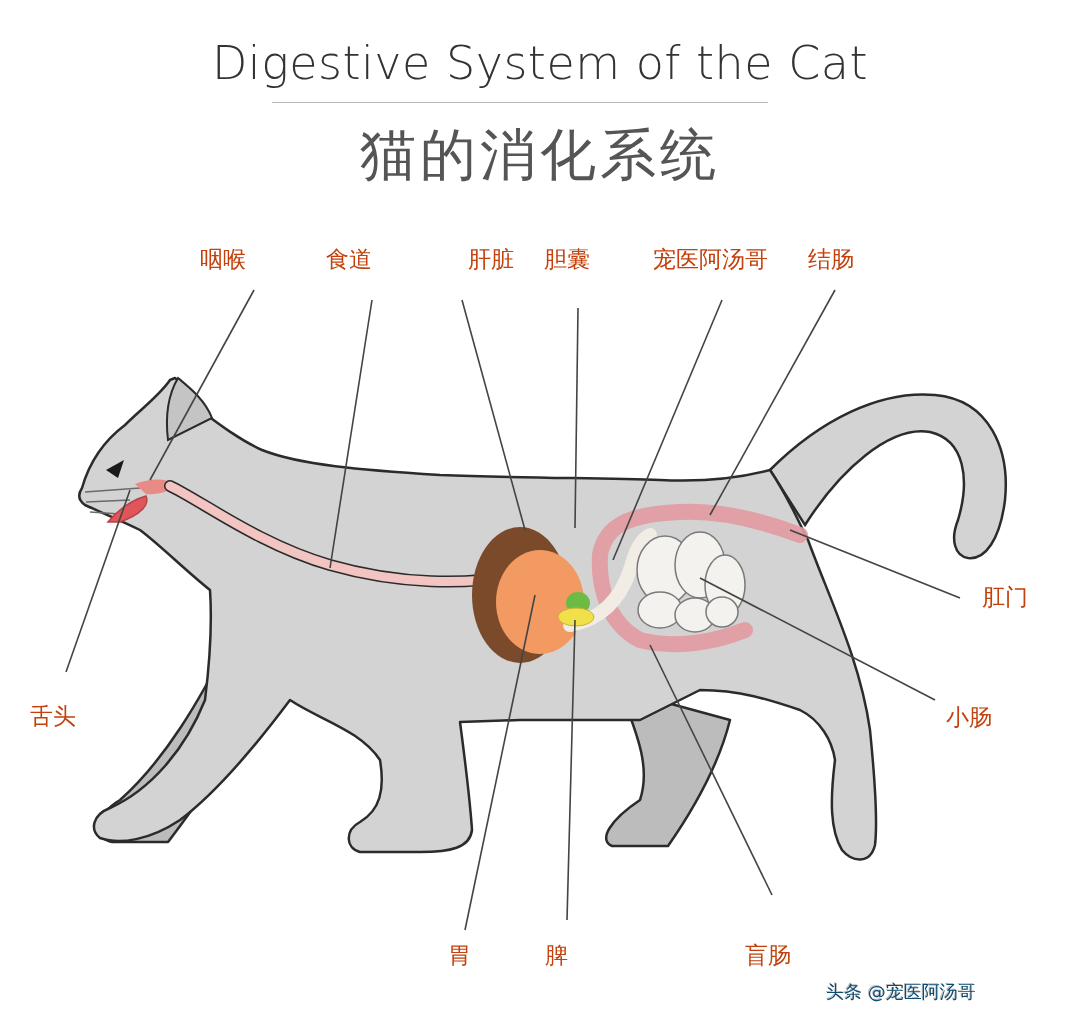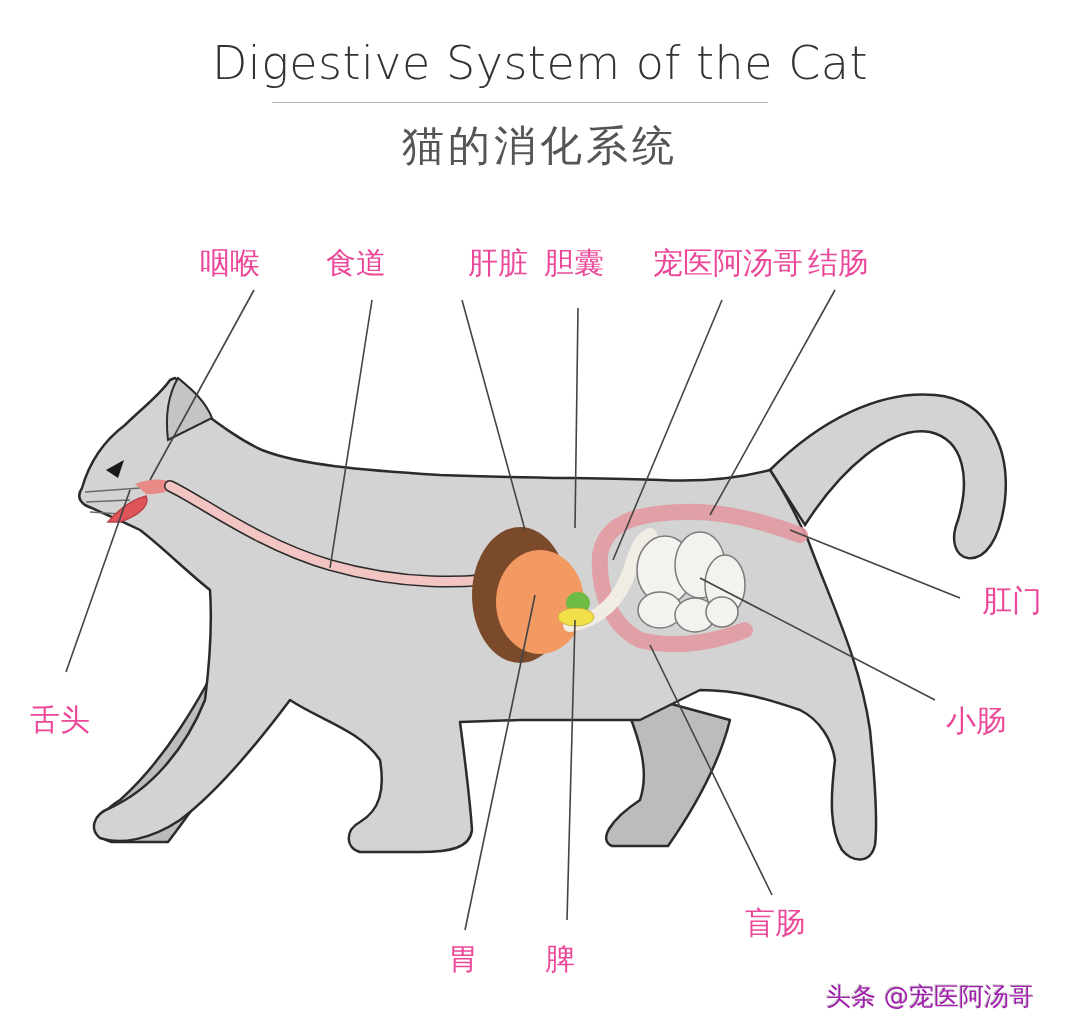--- a/index.html
+++ b/index.html
@@ -3,23 +3,23 @@
 <meta charset="utf-8">
 <style>
   html, body { margin: 0; padding: 0; background: #ffffff; }
   body { width: 1080px; height: 1032px; position: relative; overflow: hidden;
          font-family: "DejaVu Sans", "Liberation Sans", sans-serif; }
   .title-en { position: absolute; left: 0; width: 1080px; top: 36px; text-align: center;
               font-size: 46px; color: #333333; font-weight: 300; letter-spacing: 0.5px;
               font-family: "DejaVu Sans", sans-serif; }
   .title-rule { position: absolute; left: 272px; width: 496px; top: 102px; height: 1px; background: #b8b8b8; }
   .title-zh { position: absolute; left: 0; width: 1080px; top: 118px; text-align: center;
-              font-size: 42px; color: #555555; letter-spacing: 4px; }
-  .label { position: absolute; font-size: 30px; color: #ec4899; white-space: nowrap; line-height: 1; }
-  .watermark { position: absolute; left: 826px; top: 980px; font-size: 25px; color: #a21caf;
+              font-size: 56px; color: #555555; letter-spacing: 4px; }
+  .label { position: absolute; font-size: 23px; color: #c2410c; white-space: nowrap; line-height: 1; }
+  .watermark { position: absolute; left: 826px; top: 980px; font-size: 18px; color: #0c4a6e;
                text-shadow: 1px 1px 0 #ffffff, -1px -1px 0 #bdbdbd; white-space: nowrap; }
   svg.art { position: absolute; left: 0; top: 0; }
 </style>
 </head>
 <body>
 
 <div class="title-en">Digestive System of the Cat</div>
 <div class="title-rule"></div>
 <div class="title-zh">猫的消化系统</div>
 
@@ -96,15 +96,15 @@
 <div class="label" style="left:326px;top:248px;">食道</div>
 <div class="label" style="left:432px;top:248px;margin-left:36px;">肝脏</div>
 <div class="label" style="left:544px;top:248px;">胆囊</div>
 <div class="label" style="left:653px;top:248px;">宠医阿汤哥</div>
 <div class="label" style="left:808px;top:248px;text-align:right;">结肠</div>
 <div class="label" style="left:30px;top:705px;">舌头</div>
 <div class="label" style="left:982px;top:586px;">肛门</div>
 <div class="label" style="left:946px;top:706px;">小肠</div>
 <div class="label" style="left:448px;top:944px;">胃</div>
 <div class="label" style="left:545px;top:944px;">脾</div>
-<div class="label" style="left:745px;top:908px;">盲肠</div>
+<div class="label" style="left:745px;top:944px;">盲肠</div>
 
 <div class="watermark">头条 @宠医阿汤哥</div>
 
 </body></html>

